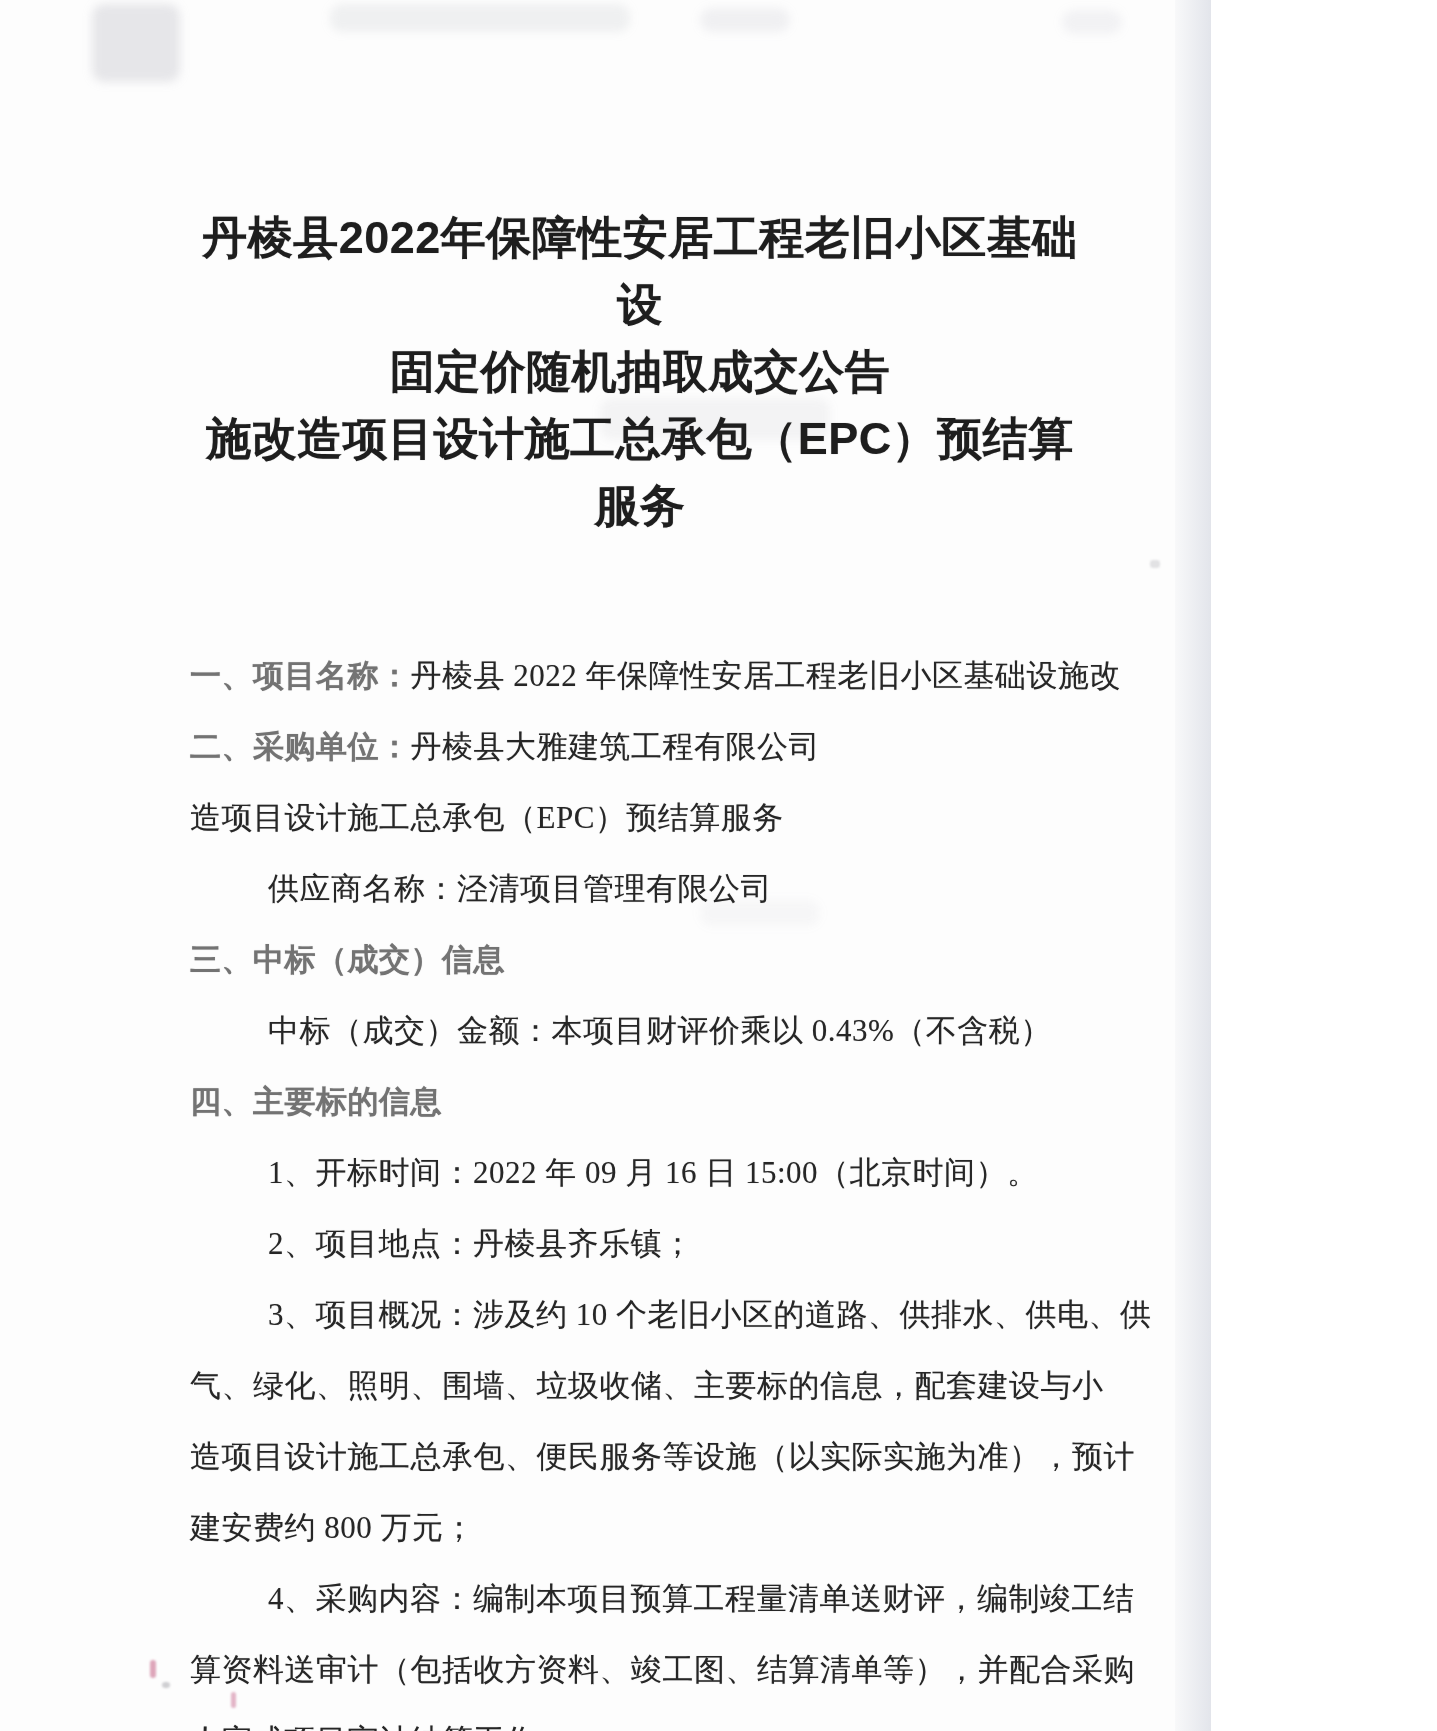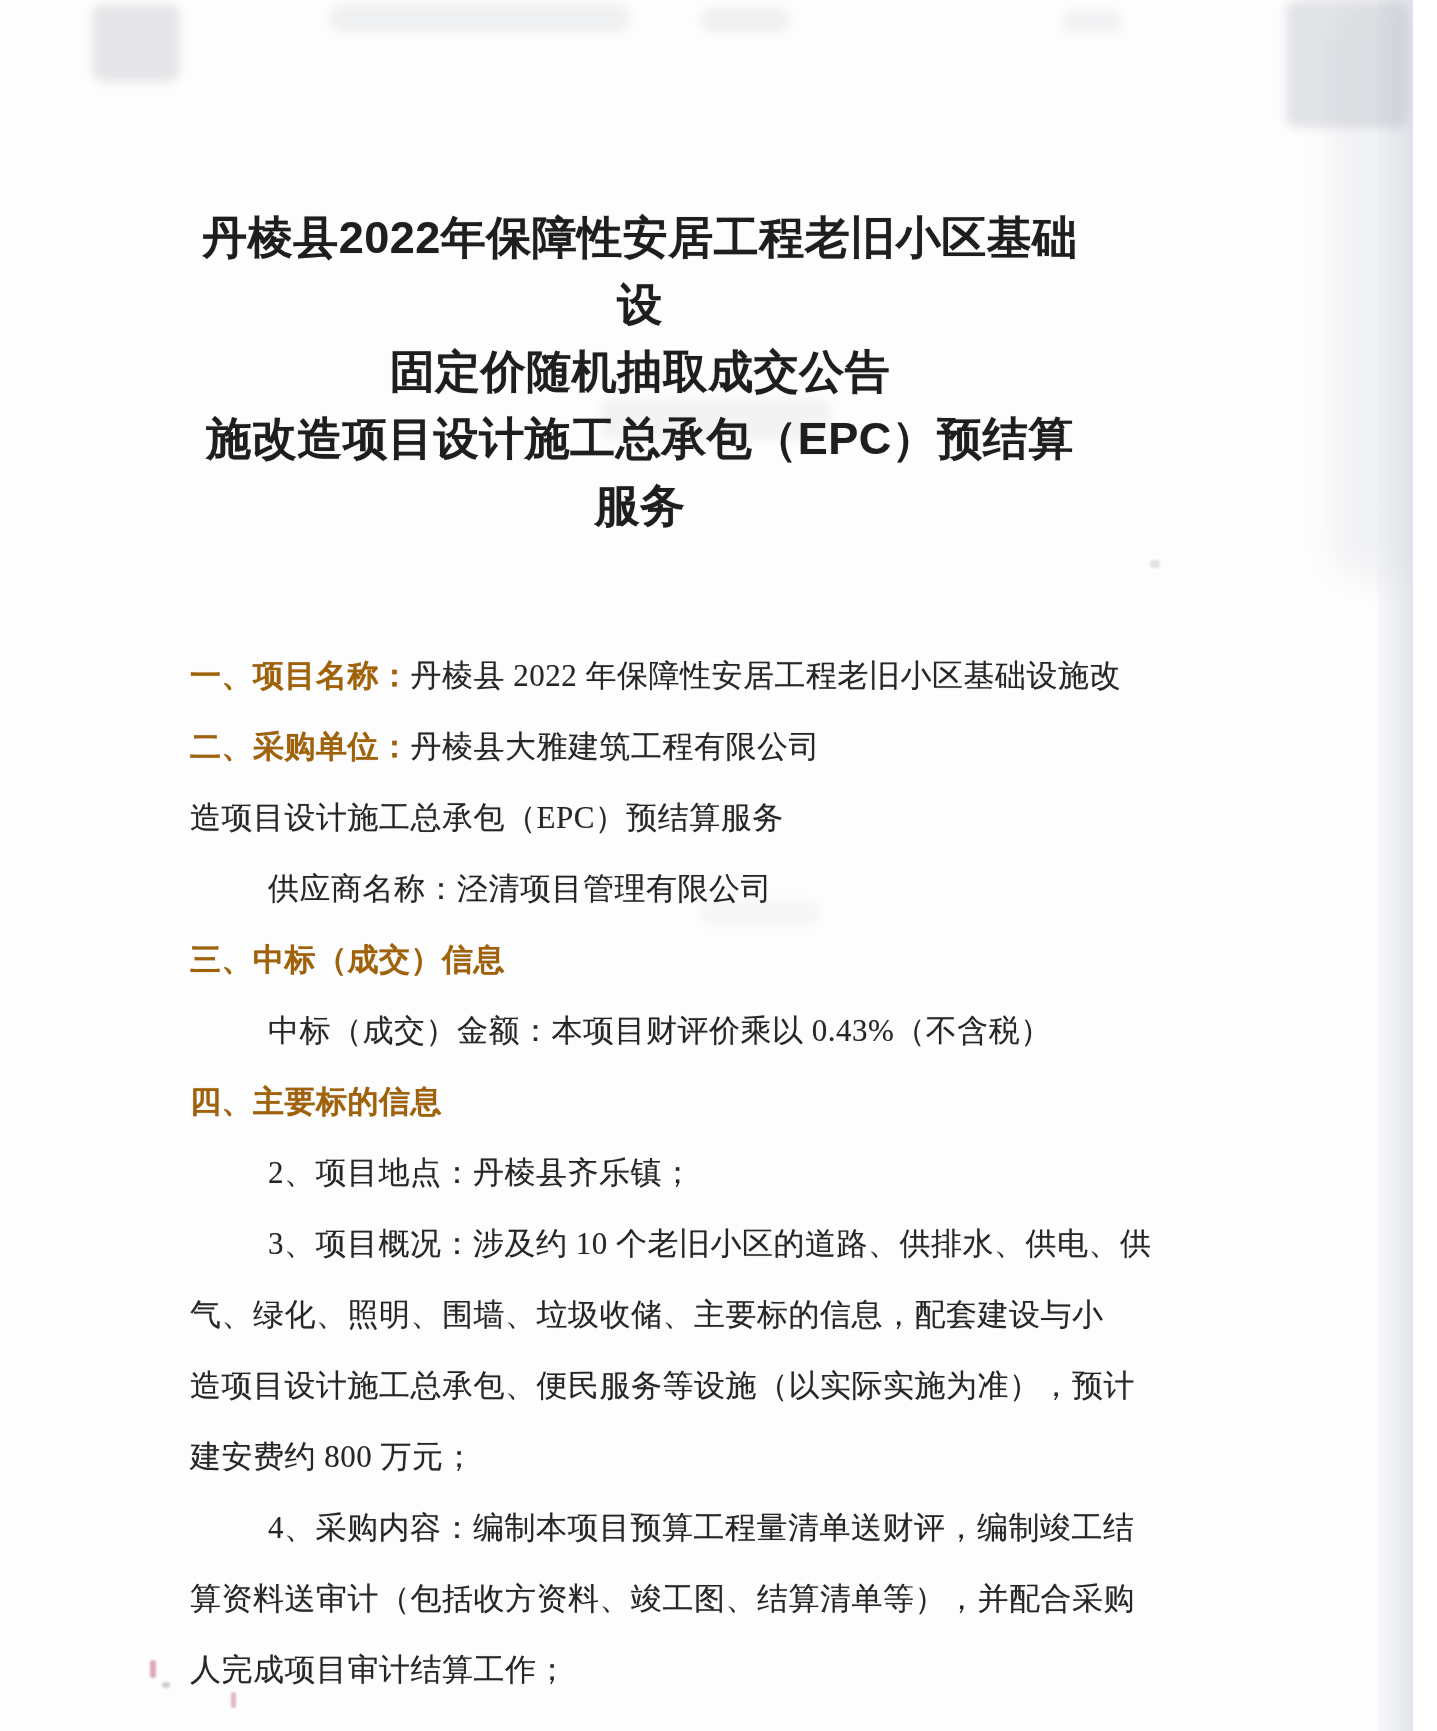--- a/index.html
+++ b/index.html
@@ -1,18 +1,18 @@
 <!DOCTYPE html>
 <html><head>
 <meta charset="utf-8">
 <style>
   html,body{margin:0;padding:0;background:#ffffff;}
   .page{
     position:relative;
-    width:1413px;height:1731px;
+    width:1211px;height:1731px;
     background:#fdfdfd;
     overflow:hidden;
     font-family:"Liberation Serif","DejaVu Serif",serif;
   }
   
   .right-band{
     position:absolute;right:0;top:0;width:36px;height:1731px;
     background:linear-gradient(to right, rgba(220,223,230,0.15), rgba(205,209,220,0.55));
   }
   .right-upper-shade{
@@ -55,21 +55,21 @@
   }
   .line{
     height:71px;
     line-height:71px;
     white-space:nowrap;
     letter-spacing:0.5px;
   }
   .line .b{
     font-family:Liberation Mono, monospace;
     font-weight:700;
-    color:#a16207;
+    color:#737373;
   }
   .sub{padding-left:78px;}
 </style>
 </head>
 <body>
 
 <div class="page">
 
   <div class="right-band"></div>
   <div class="right-upper-shade"></div>
@@ -102,20 +102,21 @@
       <div class="line"><span class="t">造项目设计施工总承包（EPC）预结算服务</span></div>
 
       <div class="line sub"><span class="t">供应商名称：泾清项目管理有限公司</span></div>
 
       <div class="line"><span class="b">三、中标（成交）信息</span></div>
 
       <div class="line sub"><span class="t">中标（成交）金额：本项目财评价乘以 0.43%（不含税）</span></div>
 
       <div class="line"><span class="b">四、主要标的信息</span></div>
 
+      <div class="line sub"><span class="t">1、开标时间：2022 年 09 月 16 日 15:00（北京时间）。</span></div>
 
       <div class="line sub"><span class="t">2、项目地点：丹棱县齐乐镇；</span></div>
 
       <div class="line sub"><span class="t">3、项目概况：涉及约 10 个老旧小区的道路、供排水、供电、供</span></div>
 
       <div class="line"><span class="t">气、绿化、照明、围墙、垃圾收储、主要标的信息，配套建设与小</span></div>
 
       <div class="line"><span class="t">造项目设计施工总承包、便民服务等设施（以实际实施为准），预计</span></div>
 
       <div class="line"><span class="t">建安费约 800 万元；</span></div>

